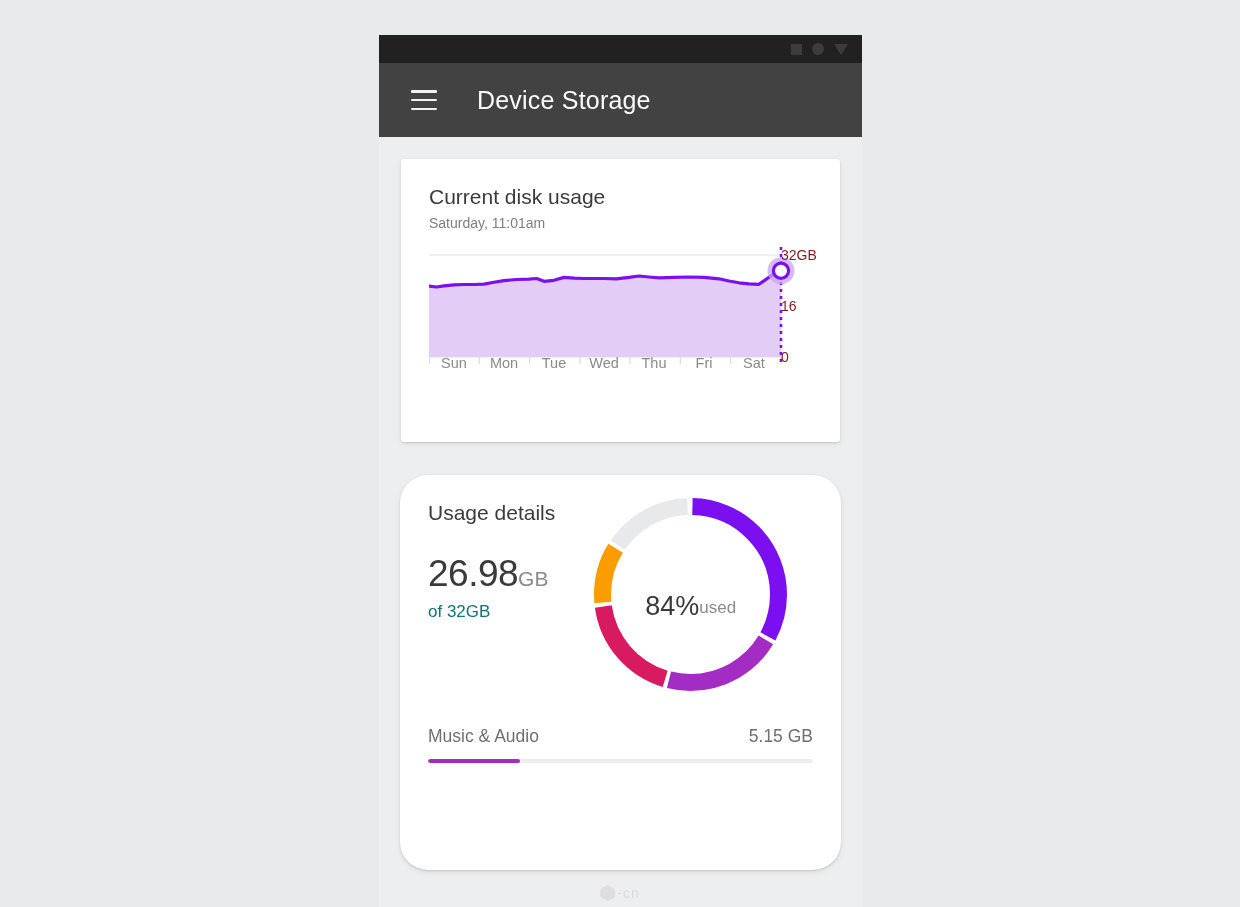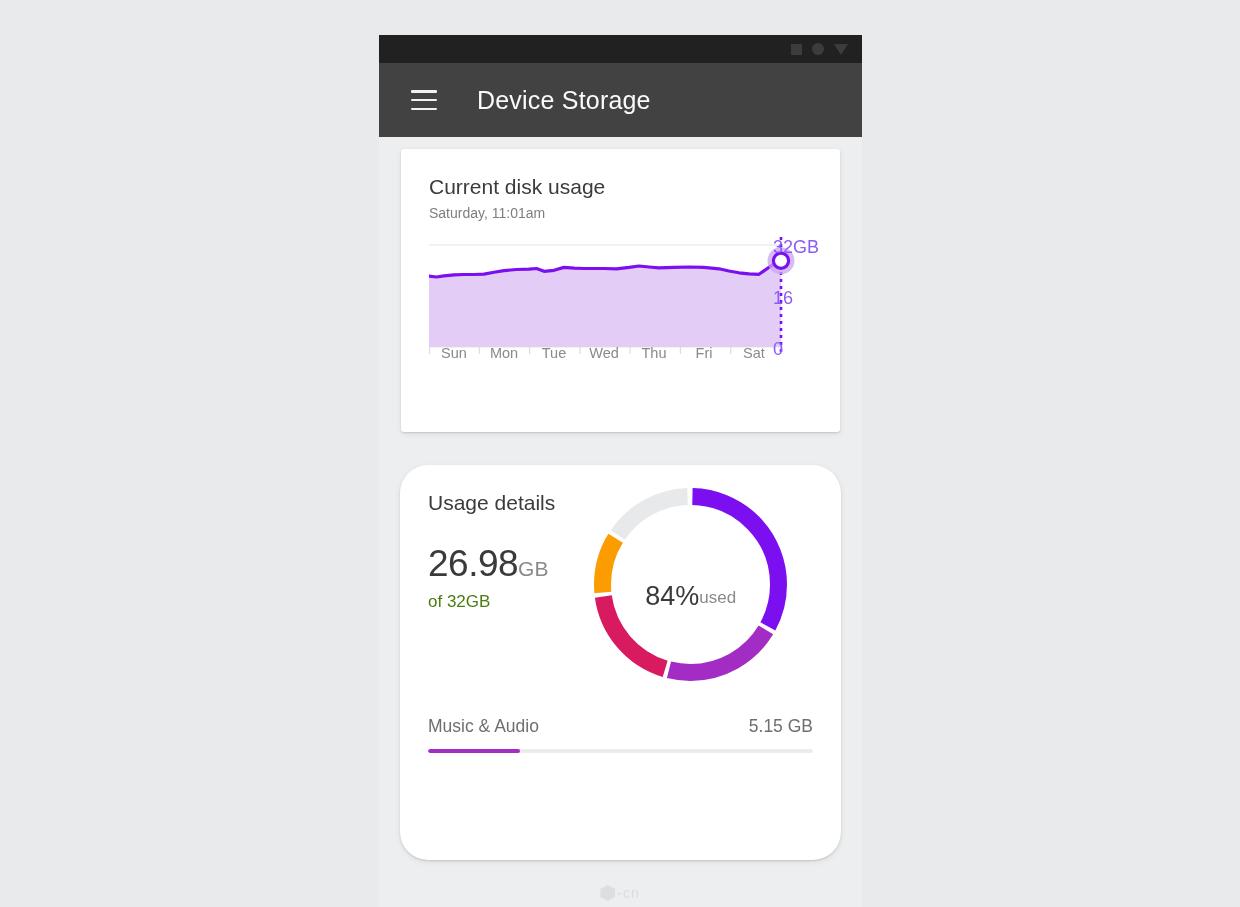--- a/index.html
+++ b/index.html
@@ -60,21 +60,21 @@
   .appbar-title {
     margin-left: 40px;
     color: #fafafa;
     font-size: 25px;
     letter-spacing: .2px;
   }
   
   .content {
     background: #eceef0;
     height: 767px;
-    padding-top: 12px;
+    padding-top: 22px;
     box-sizing: border-box;
   }
   .card {
     background: #ffffff;
     border-radius: 3px;
     box-shadow: 0 1px 2px rgba(0,0,0,.13), 0 2px 6px rgba(0,0,0,.07);
   }
   .card-usage {
     margin: 0 auto;
     width: 439px;
@@ -104,24 +104,24 @@
   
   .chartwrap {
     position: relative;
     margin-top: 16px;
     width: 390px;
     height: 144px;
   }
   .chartwrap svg { display: block; }
   .ylabels {
     position: absolute;
-    left: 344px; top: 0;
+    left: 352px; top: 0;
     width: 60px; height: 122px;
-    font-size: 18px;
-    color: #8b5cf6;
+    font-size: 14px;
+    color: #7f1d1d;
   }
   .ylab { position: absolute; left: 0; white-space: nowrap; }
   .ylab.top { top: 0px; }
   .ylab.mid { top: 51px; }
   .ylab.bot { top: 102px; }
   .xlabels {
     position: absolute;
     left: 0; top: 108px;
     width: 350px;
     display: flex;
@@ -131,21 +131,21 @@
   .xlabels span { flex: 1 1 0; text-align: center; }
   
   .details-top { display: flex; }
   .details-left { padding-top: 26px; }
   .big-number {
     font-size: 37px;
     color: #3a3a3a;
     letter-spacing: -.5px;
   }
   .big-number .unit { font-size: 21px; color: #8a8a8a; letter-spacing: 0; }
-  .of-total { font-size: 17px; color: #4d7c0f; margin-top: 7px; }
+  .of-total { font-size: 17px; color: #0f766e; margin-top: 7px; }
   .donutwrap {
     position: relative;
     margin-left: 28px;
     margin-top: -14px;
     width: 215px; height: 215px;
   }
   .donut-center {
     position: absolute;
     left: 0; top: 12px;
     width: 215px; height: 215px;

